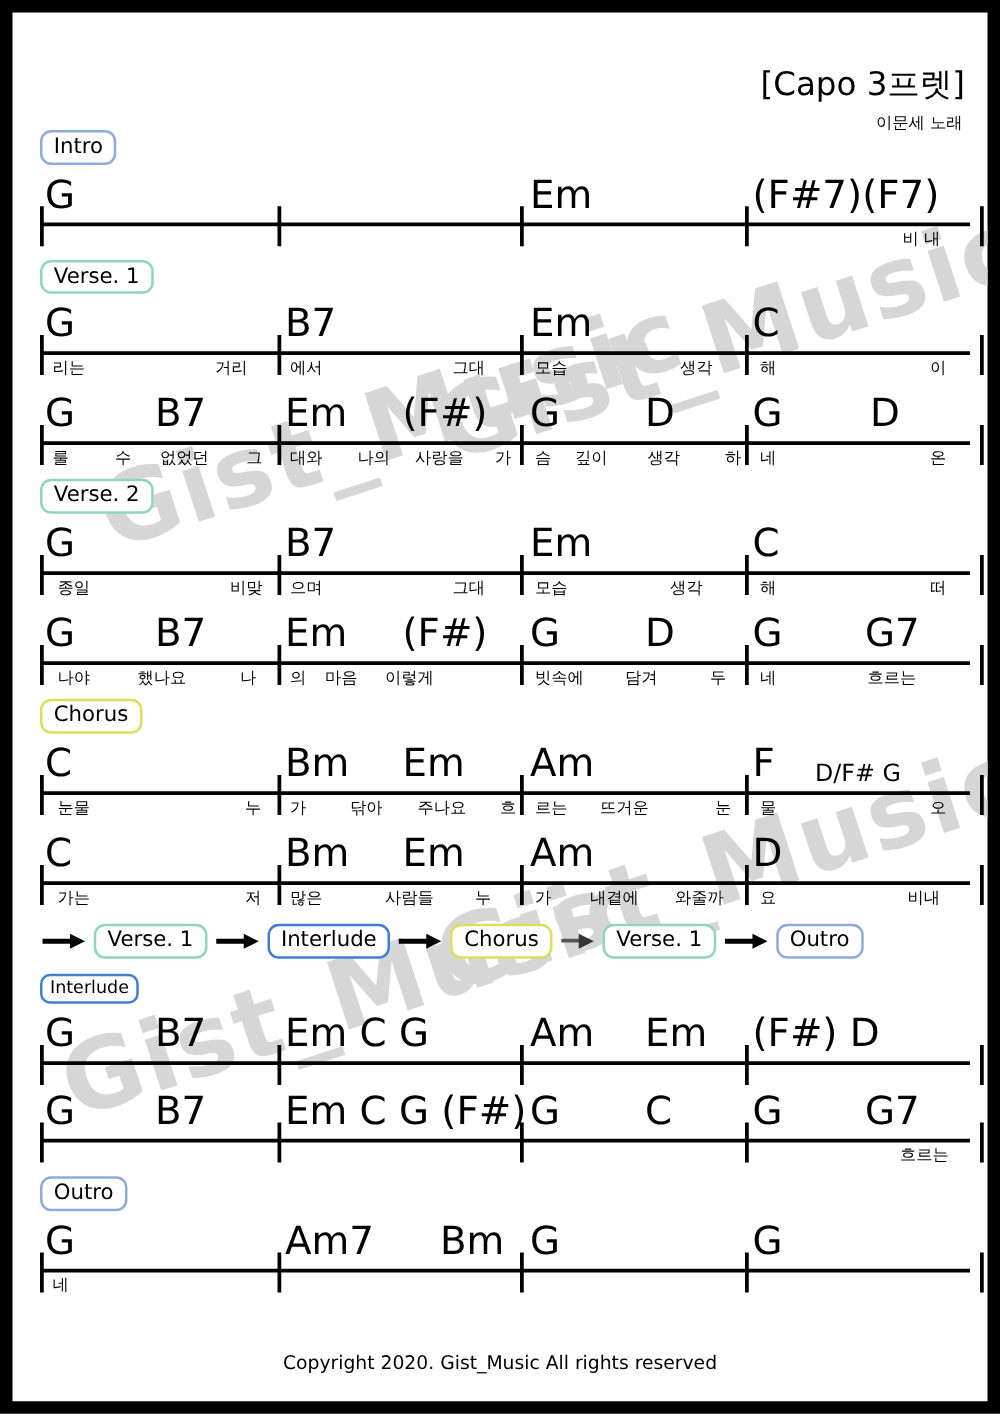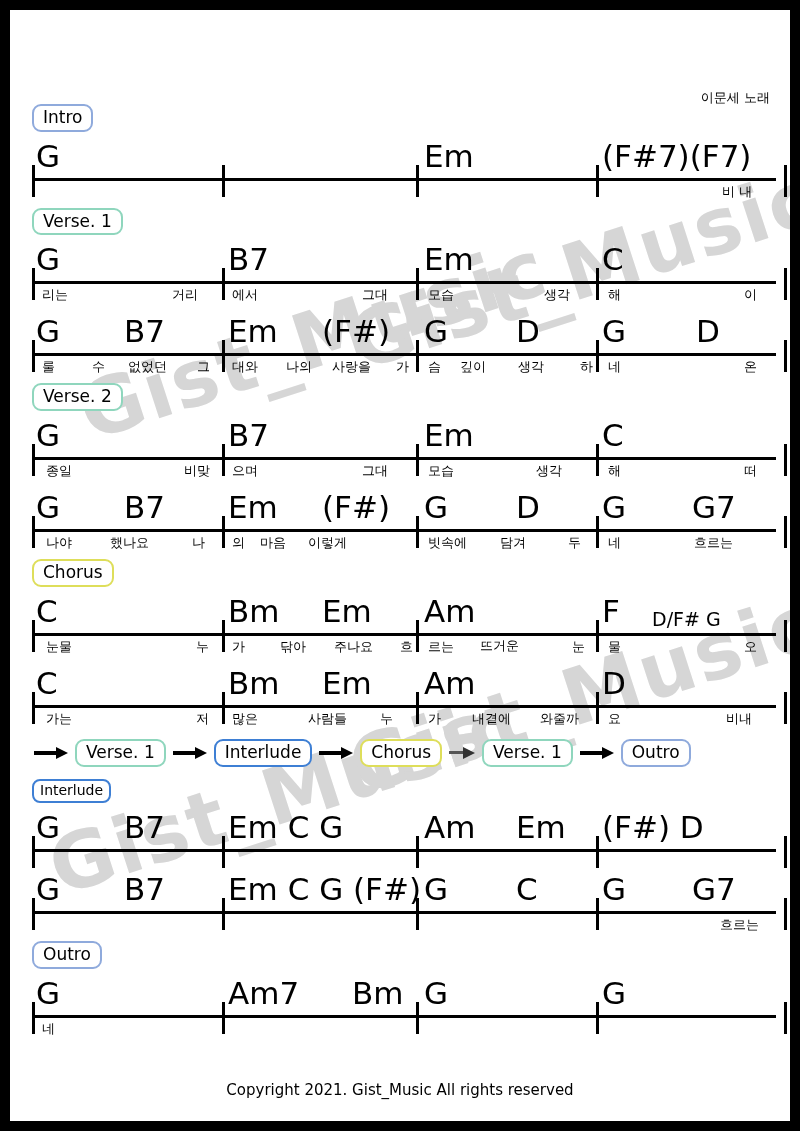--- a/index.html
+++ b/index.html
@@ -153,20 +153,21 @@
 <body>
 
 <div class="page">
 
   <div class="wm wm1">Gist_Music</div>
   <div class="wm wm2">Gist_Music</div>
   <div class="wm wm3">Gist_Music</div>
   <div class="wm wm4">Gist_Music</div>
 
   <div class="header">
+    <div class="capo">[Capo 3프렛]</div>
     <div class="artist">이문세 노래</div>
   </div>
 
   <div id="body-root">
       <div class="tagrow"><span class="tag ">Intro</span></div>
       <div class="line">
         <div class="rule"></div>
         <div class="bar" style="left: 0px;"></div>
         <div class="bar" style="left: 190px;"></div>
         <div class="bar" style="left: 384px;"></div>
@@ -378,14 +379,14 @@
         <div class="bar" style="left: 752px;"></div>
         <div class="chord" style="left: 4px;">G</div>
         <div class="chord" style="left: 196px;">Am7</div>
         <div class="chord" style="left: 320px;">Bm</div>
         <div class="chord" style="left: 392px;">G</div>
         <div class="chord" style="left: 570px;">G</div>
         <div class="lyr" style="left: 10px;">네</div>
       </div>
     </div>
 
-  <div class="footer">Copyright 2021. Gist_Music All rights reserved</div>
+  <div class="footer">Copyright 2020. Gist_Music All rights reserved</div>
 </div>
 
 </body></html>

